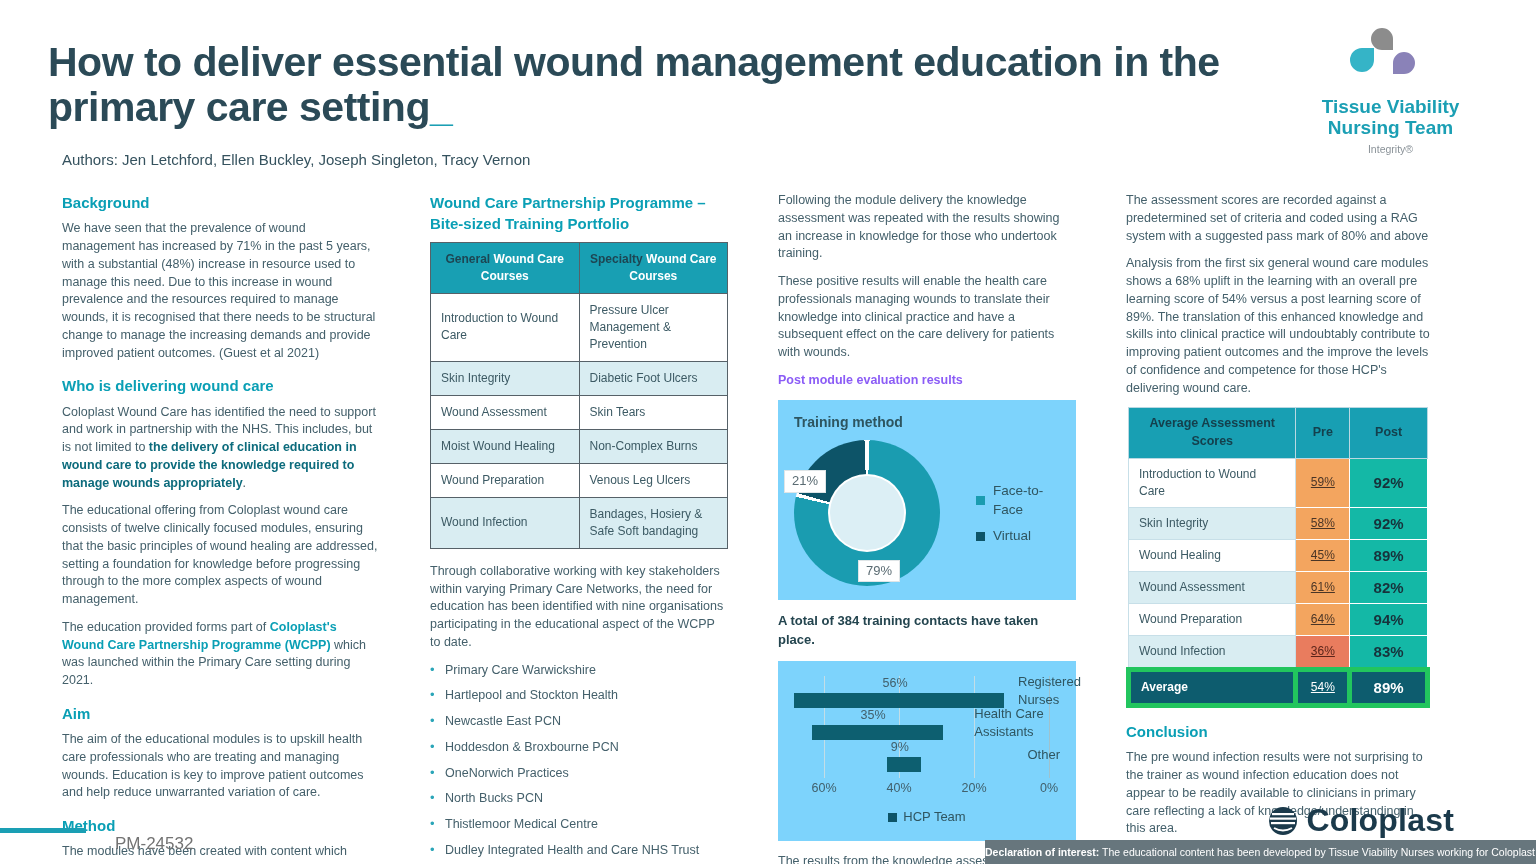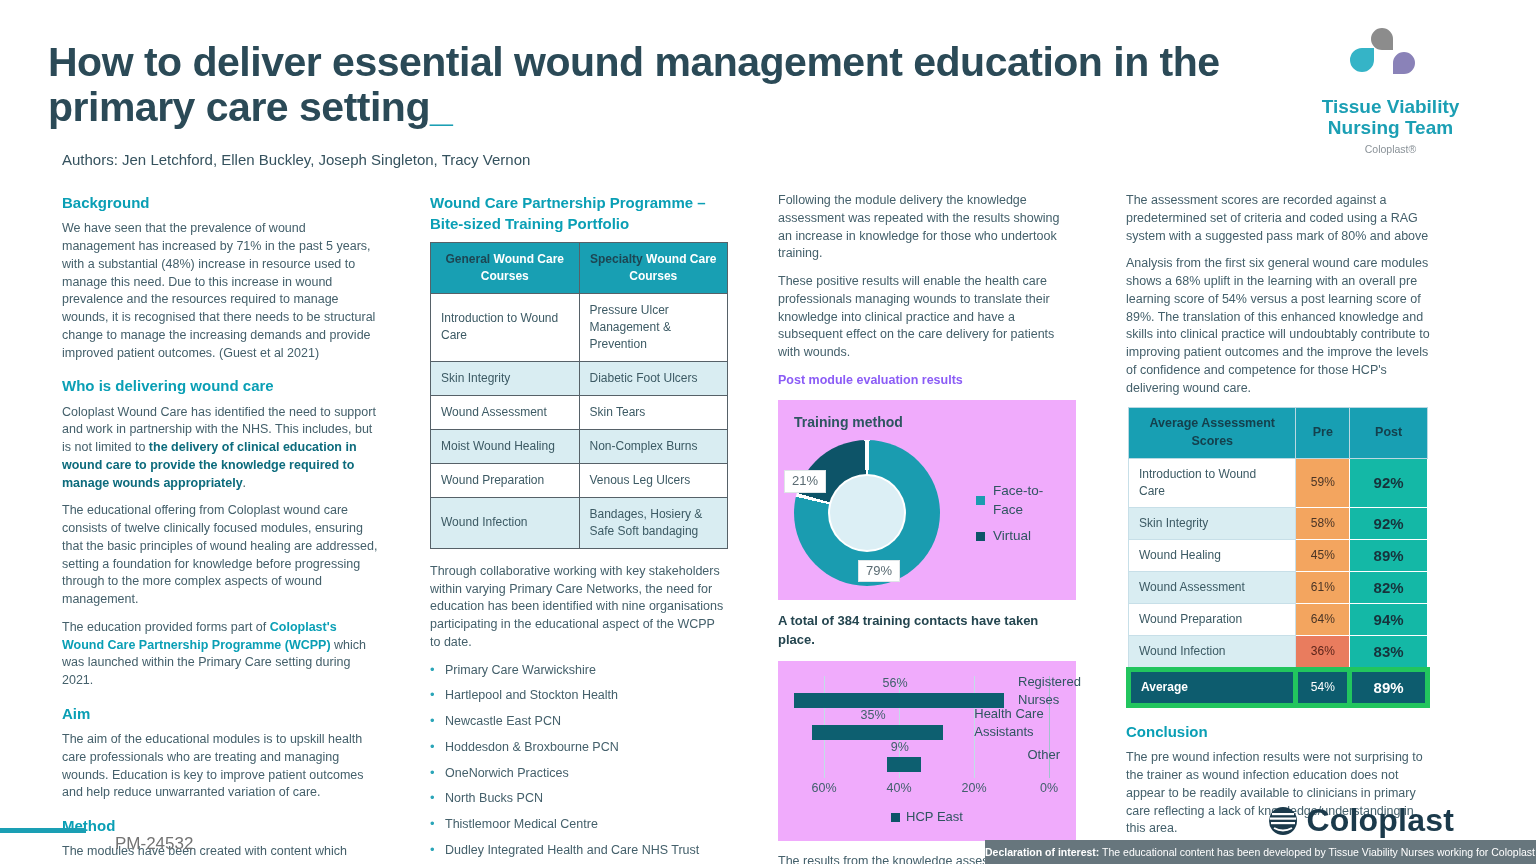--- a/index.html
+++ b/index.html
@@ -34,21 +34,21 @@
   .course-table th { background:#189fb3; color:#ffffff; font-weight:700; text-align:center; padding:8px 6px; border:1px solid #566168; }
   .course-table th .hdr-accent { color:#1d4653; }
   .course-table td { padding:8px 10px; border:1px solid #566168; color:#3c5a64; vertical-align:middle; }
   .course-table tr:nth-child(even) td { background:#d9edf2; }
 
   .bullets { list-style:none; margin:4px 0 12px; }
   .bullets li { position:relative; padding-left:15px; margin-bottom:8px; color:#44606b; }
   .bullets li::before { content:"•"; position:absolute; left:0; top:-1px; color:#2aa5b8; font-size:13px; }
 
   
-  .panel { background:#f0abfc; padding:13px 16px 14px; margin:2px 0 12px; }
+  .panel { background:#7dd3fc; padding:13px 16px 14px; margin:2px 0 12px; }
   .panel-title { font-weight:700; font-size:14px; color:#2d5560; margin-bottom:8px; }
 
   .donut-wrap { display:flex; align-items:center; }
   .donut { width:146px; height:146px; border-radius:50%; position:relative; flex:0 0 auto; }
   .donut::after { content:""; position:absolute; left:36px; top:36px; width:74px; height:74px; border-radius:50%; background:#dceff5; }
   .donut .hole-white { position:absolute; left:34px; top:34px; width:78px; height:78px; border-radius:50%; background:#ffffff; }
   .donut-label { position:absolute; background:#ffffff; border:1px solid #dfe5e7; color:#5a6b72; font-size:13px; padding:1px 7px; z-index:3; }
   .donut-label.l21 { left:-10px; top:30px; }
   .donut-label.l79 { left:64px; bottom:4px; }
   .donut-legend { margin-left:36px; }
@@ -72,21 +72,21 @@
   .tick { position:absolute; transform:translateX(-50%); font-size:12.5px; color:#41606c; }
   .hcp-legend { display:flex; justify-content:center; align-items:center; margin-top:10px; color:#2f5560; font-size:13px; }
   .hcp-legend .legend-swatch { margin-right:6px; }
 
   
   .scores { width:100%; border-collapse:collapse; margin:4px 0 10px; font-size:12px; }
   .scores th { background:#189fb3; color:#14404d; font-weight:700; padding:7px 6px; border:1px solid #b9d8e2; font-size:12.5px; }
   .scores th:first-child { text-align:center; }
   .scores td.mod { padding:7px 10px; border:1px solid #c7dfe8; color:#3c5a64; }
   .scores tr:nth-child(even) td.mod { background:#d9edf2; }
-  .scores td.pre { background:#f3a55f; text-align:center; color:#4a3526; border:1px solid #ffffff; }
+  .scores td.pre { background:#f3a55f; text-align:center; color:#4a3526; border:1px solid #ffffff;text-decoration:underline; }
   .scores td.pre.red { background:#e97c5e; color:#5b241a; }
   .scores td.post { background:#14b8a6; text-align:center; font-weight:700; font-size:15px; color:#17323b; border:1px solid #ffffff; }
   .scores tr.avg td { background:#0d5c6e; color:#ffffff; border:5px solid #22c55e; }
   .scores tr.avg td.mod { font-weight:700; background:#0d5c6e; color:#fff; }
   .scores tr.avg td.pre { background:#0d5c6e; color:#fff; }
   .scores tr.avg td.post { background:#0d5c6e; color:#fff; }
   .col4 .pre-col-w { width:18%; } .col4 .post-col-w { width:26%; }
 
   
   .footer-line { position:absolute; left:0; top:828px; width:86px; height:5px; background:#1a9fb4; }
@@ -105,21 +105,21 @@
     <span>primary care setting</span><span class="underscore">_</span></h1>
   <div class="authors">Authors: Jen Letchford, Ellen Buckley, Joseph Singleton, Tracy Vernon</div>
 
   <div class="tvnt-logo">
     <div class="tvnt-rings">
       <div class="ring ring-gray"></div>
       <div class="ring ring-teal"></div>
       <div class="ring ring-purple"></div>
     </div>
     <div class="tvnt-name"><span>Tissue Viability</span><br><span>Nursing Team</span></div>
-    <div class="tvnt-brand">Coloplast®</div>
+    <div class="tvnt-brand">Integrity®</div>
   </div>
 
   <div class="cols">
 
     <section class="col col1">
       <h3 class="first">Background</h3>
       <p>We have seen that the prevalence of wound management has increased by 71% in the past 5 years, with a substantial (48%) increase in resource used to manage this need. Due to this increase in wound prevalence and the resources required to manage wounds, it is recognised that there needs to be structural change to manage the increasing demands and provide improved patient outcomes. (Guest et al 2021)</p>
       <h3>Who is delivering wound care</h3>
       <p><span>Coloplast Wound Care has identified the need to support and work in partnership with the NHS. This includes, but is not limited to </span><span class="bold-darkteal">the delivery of clinical education in wound care to provide the knowledge required to manage wounds appropriately</span><span>.</span></p>
       <p>The educational offering from Coloplast wound care consists of twelve clinically focused modules, ensuring that the basic principles of wound healing are addressed, setting a foundation for knowledge before progressing through to the more complex aspects of wound management.</p>
@@ -239,21 +239,21 @@
             </div>
           </div>
           <div class="ticks">
             <span class="tick" style="left:30px">60%</span>
             <span class="tick" style="left:105px">40%</span>
             <span class="tick" style="left:180px">20%</span>
             <span class="tick" style="left:255px">0%</span>
           </div>
           <div class="hcp-legend">
               <span class="legend-swatch sw-dark"></span>
-              <span>HCP East</span>
+              <span>HCP Team</span>
             </div>
         </div>
       </div>
 
       <p>The results from the knowledge assessments are collated per module with information being available for each partnering organisation related to each educational event.</p>
 
     </section>
 
     <section class="col col4">
       <p>The assessment scores are recorded against a predetermined set of criteria and coded using a RAG system with a suggested pass mark of 80% and above</p>

